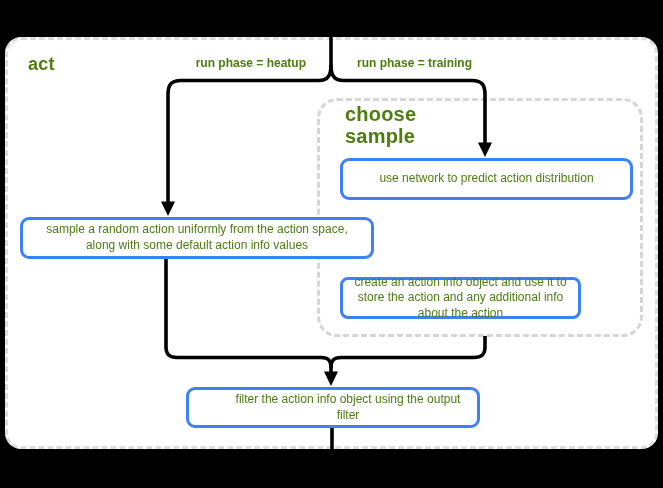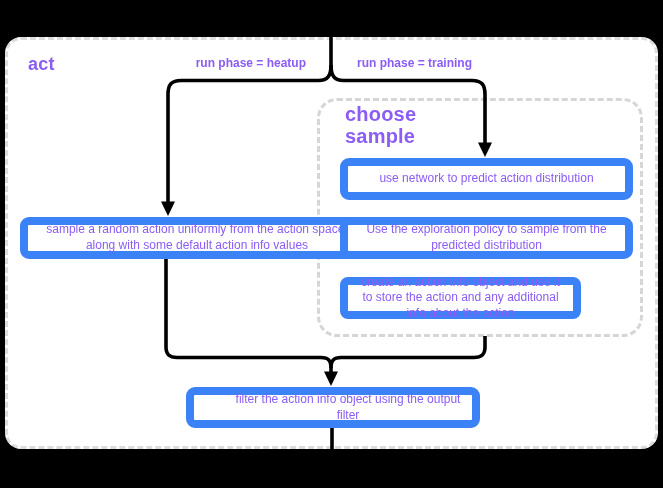--- a/index.html
+++ b/index.html
@@ -1,18 +1,18 @@
 <!DOCTYPE html>
 <html><head>
 <meta charset="utf-8">
 <style>
   html,body{margin:0;padding:0;background:#000;}
   #canvas{
     position:relative;width:663px;height:488px;background:#000;overflow:hidden;
-    font-family:"Liberation Sans",sans-serif;color:#8b5cf6;
+    font-family:"Liberation Sans",sans-serif;color:#4d7c0f;
   }
   #panel{
     position:absolute;left:5px;top:37px;width:653px;height:412px;
     background:#fff;border:3px dashed #dcdcdc;border-radius:16px;box-sizing:border-box;
   }
   #edges{position:absolute;left:0;top:0;width:663px;height:488px;pointer-events:none;}
   .panel-title{
     position:absolute;left:28px;top:54px;font-size:18px;font-weight:bold;letter-spacing:.2px;
   }
   .edge-label{position:absolute;top:56px;font-size:12px;font-weight:bold;white-space:nowrap;}
@@ -20,21 +20,21 @@
   .edge-label.training{left:357px;text-align:left;}
   #group{
     position:absolute;left:317px;top:98px;width:326px;height:239px;
     border:3px dashed #d6d6d6;border-radius:20px;box-sizing:border-box;background:#fff;
   }
   .group-title{
     position:absolute;left:345px;top:103px;width:92px;
     font-size:20px;font-weight:bold;line-height:22px;letter-spacing:.2px;
   }
   .node{
-    position:absolute;background:#fff;border:8px solid #3b82f6;border-radius:9px;
+    position:absolute;background:#fff;border:3px solid #3b82f6;border-radius:9px;
     box-sizing:border-box;display:flex;align-items:center;justify-content:center;
     text-align:center;font-size:12px;line-height:1.3;padding:2px 10px;
   }
   #node-sample{left:20px;top:217px;width:354px;height:42px;}
   #node-predict{left:340px;top:158px;width:293px;height:42px;}
   #node-explore{left:340px;top:217px;width:293px;height:42px;}
   #node-create{left:340px;top:277px;width:241px;height:42px;border-radius:8px;}
   #node-filter{left:186px;top:387px;width:294px;height:41px;padding-left:40px;}
 </style>
 </head>
@@ -65,19 +65,18 @@
       <polygon points="168,216 161,201.5 175,201.5"></polygon>
       <polygon points="485,157 478,142.5 492,142.5"></polygon>
       <polygon points="331,386 324,371.5 338,371.5"></polygon>
     </g>
   </svg>
 
   <div class="node" id="node-sample">sample a random action uniformly from the action space, along with some default action info values</div>
 
   <div class="node" id="node-predict">use network to predict action distribution</div>
 
-  <div class="node" id="node-explore">Use the exploration policy to sample from the predicted distribution</div>
 
   <div class="node" id="node-create">create an action info object and use it to store the action and any additional info about the action</div>
 
   <div class="node" id="node-filter">filter the action info object using the output filter</div>
 
 </div>
 
 </body></html>

